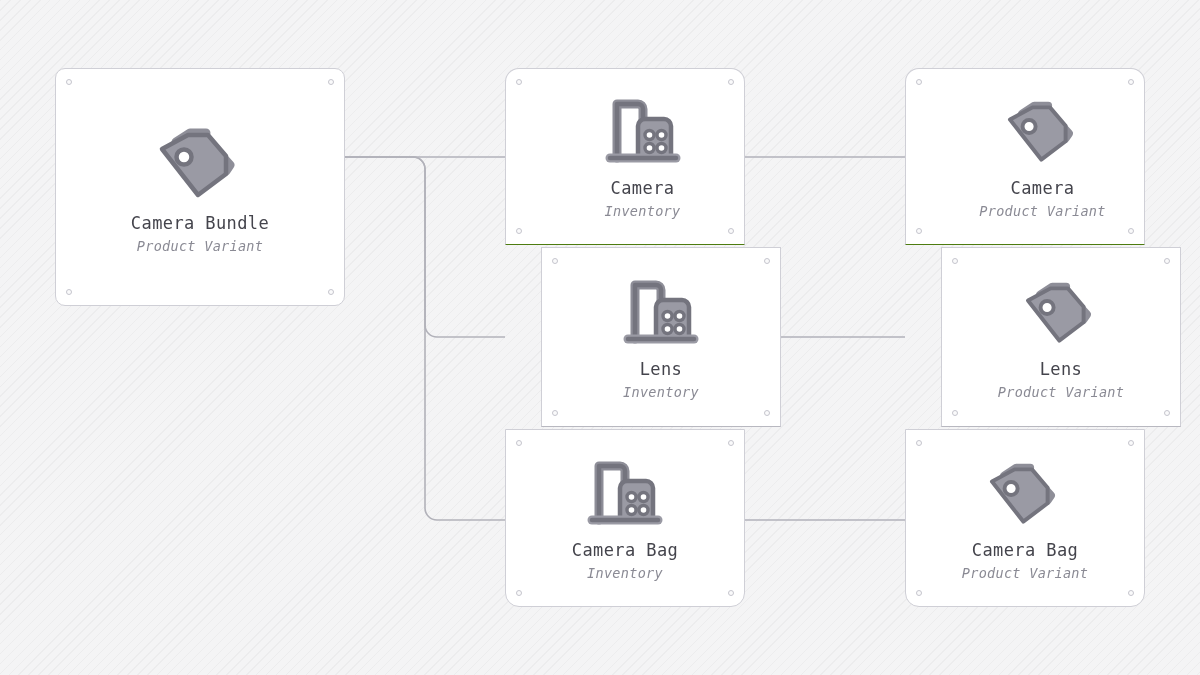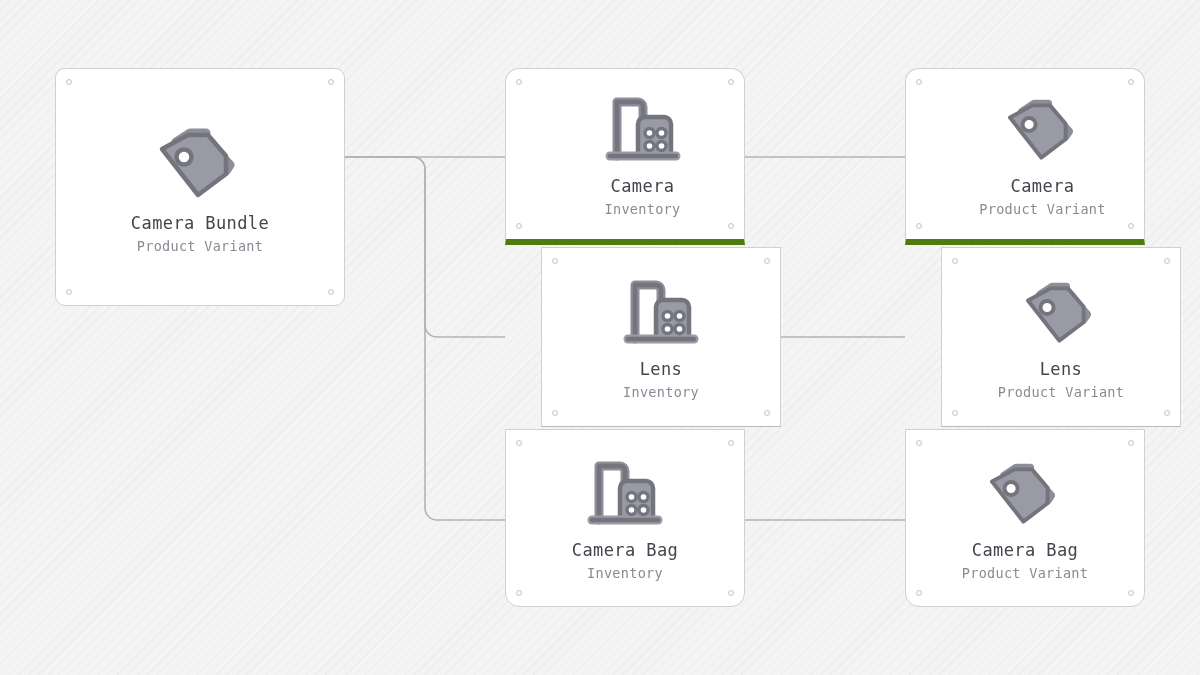--- a/index.html
+++ b/index.html
@@ -49,21 +49,21 @@
     flex-direction: column;
     align-items: center;
     justify-content: center;
   }
 
   .node.solo {
     border-radius: 10px;
   }
   .node.stack-top {
     border-radius: 14px 14px 0 0;
-    border-bottom: 6px solid #4d7c0f;
+    border-bottom: 1px solid #4d7c0f;
     padding-left: 35px;
   }
   .node.stack-mid {
     border-radius: 0;
     border-bottom: 1px solid #b8b8c0;
     margin-left: 36px;
   }
   .node.stack-bottom {
     border-radius: 0 0 14px 14px;
     align-items: center;
@@ -84,20 +84,21 @@
   }
 
   .node-subtitle {
     font-size: 13.5px;
     letter-spacing: 0.3px;
     color: #8a8a94;
     line-height: 1.3;
     margin-top: 4px;
     text-align: center;
     white-space: nowrap;
+    font-style: italic;
   }
 
   
   .handle {
     position: absolute;
     width: 6px;
     height: 6px;
     border-radius: 50%;
     background: #fafafb;
     border: 1px solid #c5c5cd;

